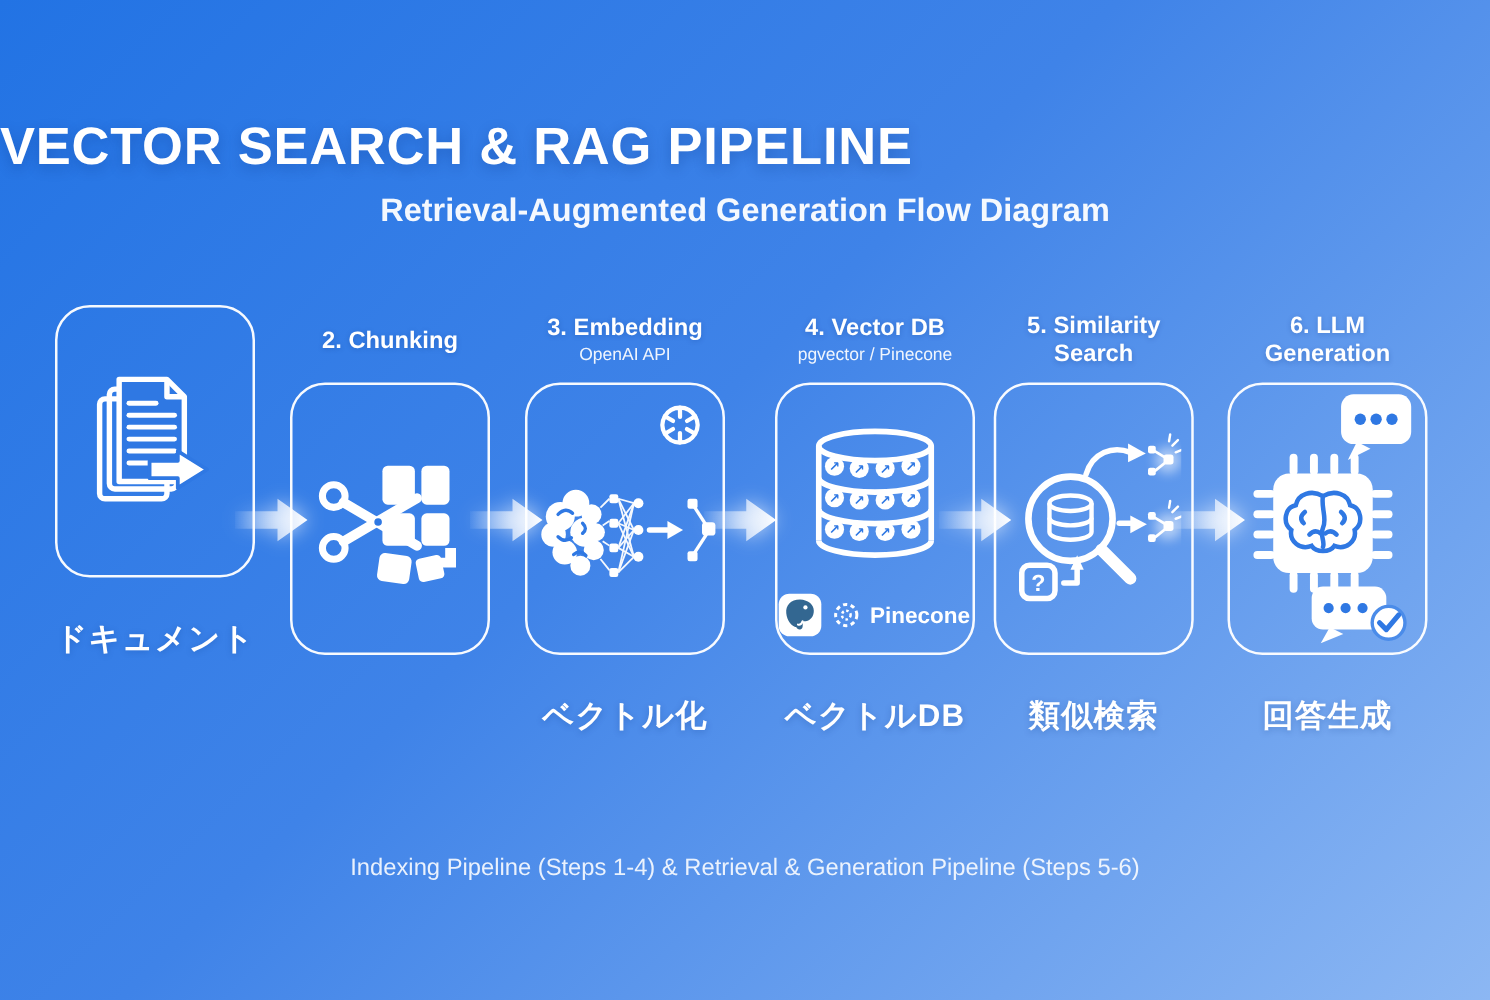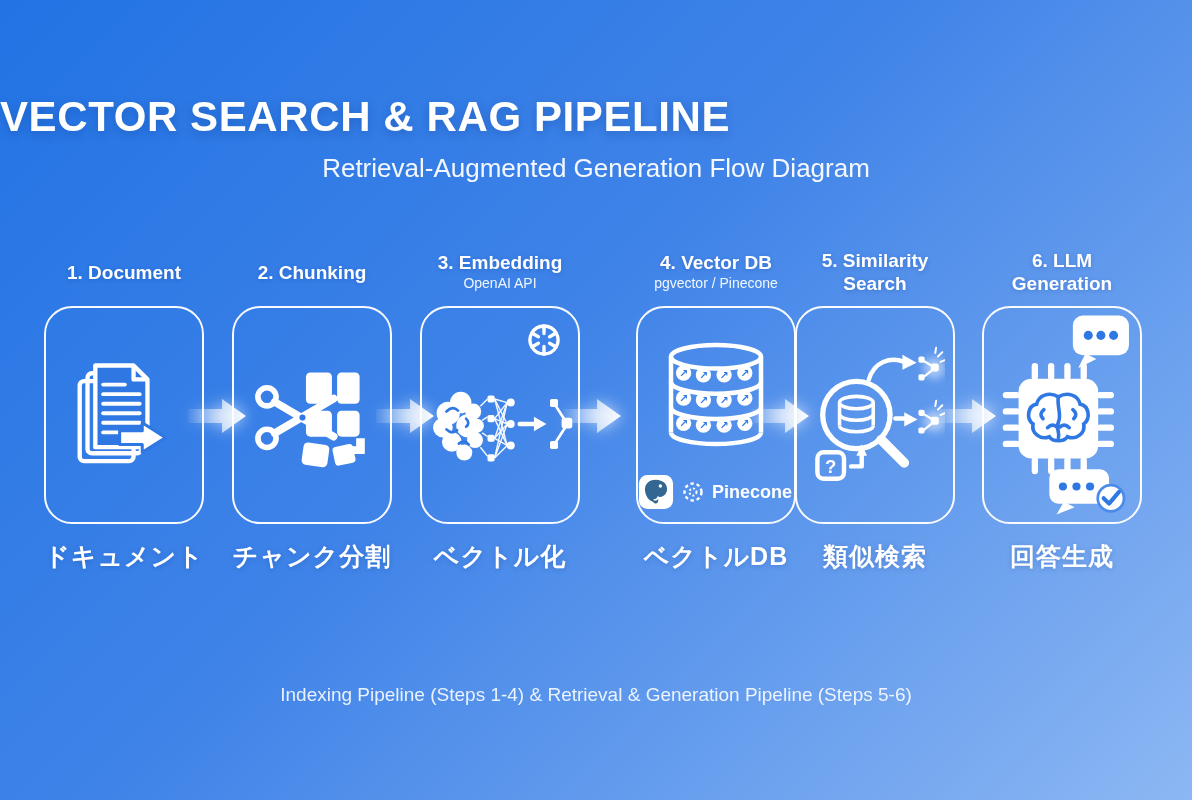--- a/index.html
+++ b/index.html
@@ -8,36 +8,36 @@
     background:linear-gradient(135deg,#2273e4 0%,#3f83e8 45%,#8cb7f3 100%);
     font-family:"Liberation Sans","DejaVu Sans",sans-serif;color:#fff;
   }
   .page-title{
     position:absolute;top:96px;left:0;width:100%;
     font-size:42px;font-weight:800;letter-spacing:.6px;line-height:1;
     text-shadow:0 3px 10px rgba(10,50,130,.30);
   }
   .page-subtitle{
     position:absolute;top:154px;left:0;width:100%;text-align:center;
-    font-size:26px;font-weight:400;color:rgba(255,255,255,.95);line-height:1.1;
+    font-size:26px;font-weight:700;color:rgba(255,255,255,.95);line-height:1.1;
   }
   .pipeline{position:absolute;top:0;left:0;width:100%;height:100%;}
   .step-col{position:absolute;top:244px;width:160px;display:flex;flex-direction:column;align-items:center;}
-  .c1{left:44px}.c2{left:232px}.c3{left:420px}.c4{left:636px}.c5{left:795px}.c6{left:982px}
+  .c1{left:44px}.c2{left:232px}.c3{left:420px}.c4{left:620px}.c5{left:795px}.c6{left:982px}
   .step-header{height:56px;display:flex;flex-direction:column;justify-content:center;align-items:center;margin-bottom:6px;}
   .step-title{font-size:19px;font-weight:700;line-height:23px;text-align:center;text-shadow:0 1px 4px rgba(10,50,130,.25);}
   .step-title:empty{display:none;}
   .step-sub{font-size:14px;font-weight:400;line-height:19px;color:rgba(255,255,255,.92);text-align:center;}
   .step-sub:empty{display:none;}
   .step-box{
     position:relative;width:160px;height:218px;box-sizing:border-box;
     border:2.5px solid rgba(255,255,255,.96);border-radius:28px;
     display:flex;align-items:center;justify-content:center;
   }
-  .step-jp{margin-top:16px;font-size:25px;font-weight:700;letter-spacing:1px;text-align:center;white-space:nowrap;
+  .step-jp{margin-top:32px;font-size:25px;font-weight:700;letter-spacing:1px;text-align:center;white-space:nowrap;
     text-shadow:0 1px 5px rgba(10,50,130,.25);}
   .openai-badge{position:absolute;top:10px;right:12px;}
   .db-icon-wrap{margin-bottom:30px;}
   .db-logos{position:absolute;bottom:12px;left:0;width:100%;display:flex;align-items:center;justify-content:flex-start;gap:7px;}
   .pinecone-label{font-size:18px;font-weight:700;}
   .flow-arrow{position:absolute;top:392px;width:64px;height:48px;filter:drop-shadow(0 0 8px rgba(255,255,255,.85));}
   .a1{left:186px}.a2{left:374px}.a3{left:561px}.a4{left:749px}.a5{left:936px}
   .footer-note{
     position:absolute;top:684px;left:0;width:100%;text-align:center;
     font-size:19px;font-weight:400;color:rgba(255,255,255,.88);
@@ -49,23 +49,20 @@
 <body>
 
 <div class="canvas">
 
   <h1 class="page-title" style="margin:0;">VECTOR SEARCH &amp; RAG PIPELINE</h1>
   <div class="page-subtitle">Retrieval-Augmented Generation Flow Diagram</div>
 
   <div class="pipeline">
 
     <div class="step-col c1">
-      <div class="step-header">
-        <div class="step-title">1. Document</div>
-      </div>
       <div class="step-box">
         <svg width="106" height="126" viewBox="0 0 122 134">
           <g fill="none" stroke="#ffffff" stroke-width="5" stroke-linejoin="round">
             <rect x="10" y="28" width="62" height="92" rx="5"></rect>
             <rect x="19" y="19" width="62" height="92" rx="5"></rect>
           </g>
           <path d="M28 10 H72 L88 26 V104 H28 Z" fill="#2f78e3" stroke="#ffffff" stroke-width="5" stroke-linejoin="round"></path>
           <path d="M72 10 V26 H88" fill="none" stroke="#ffffff" stroke-width="5" stroke-linejoin="round"></path>
           <g stroke="#ffffff" stroke-width="4.5" stroke-linecap="round">
             <line x1="37" y1="32" x2="62" y2="32"></line>
@@ -98,21 +95,20 @@
           </g>
           <g stroke="#ffffff" fill="none" stroke-linecap="round">
             <circle cx="15" cy="46" r="10.5" stroke-width="6.5"></circle>
             <circle cx="15" cy="94" r="10.5" stroke-width="6.5"></circle>
             <path d="M24 52 L92 92" stroke-width="9"></path>
             <path d="M24 88 L92 48" stroke-width="9"></path>
           </g>
           <circle cx="56" cy="70" r="3.5" fill="#2f78e3"></circle>
         </svg>
       </div>
-      <div class="step-jp">チャンク分割</div>
     </div>
 
     <div class="step-col c3">
       <div class="step-header">
         <div class="step-title">3. Embedding</div>
         <div class="step-sub">OpenAI API</div>
       </div>
       <div class="step-box">
         <div class="openai-badge">
           <svg width="44" height="44" viewBox="-22 -22 44 44">

